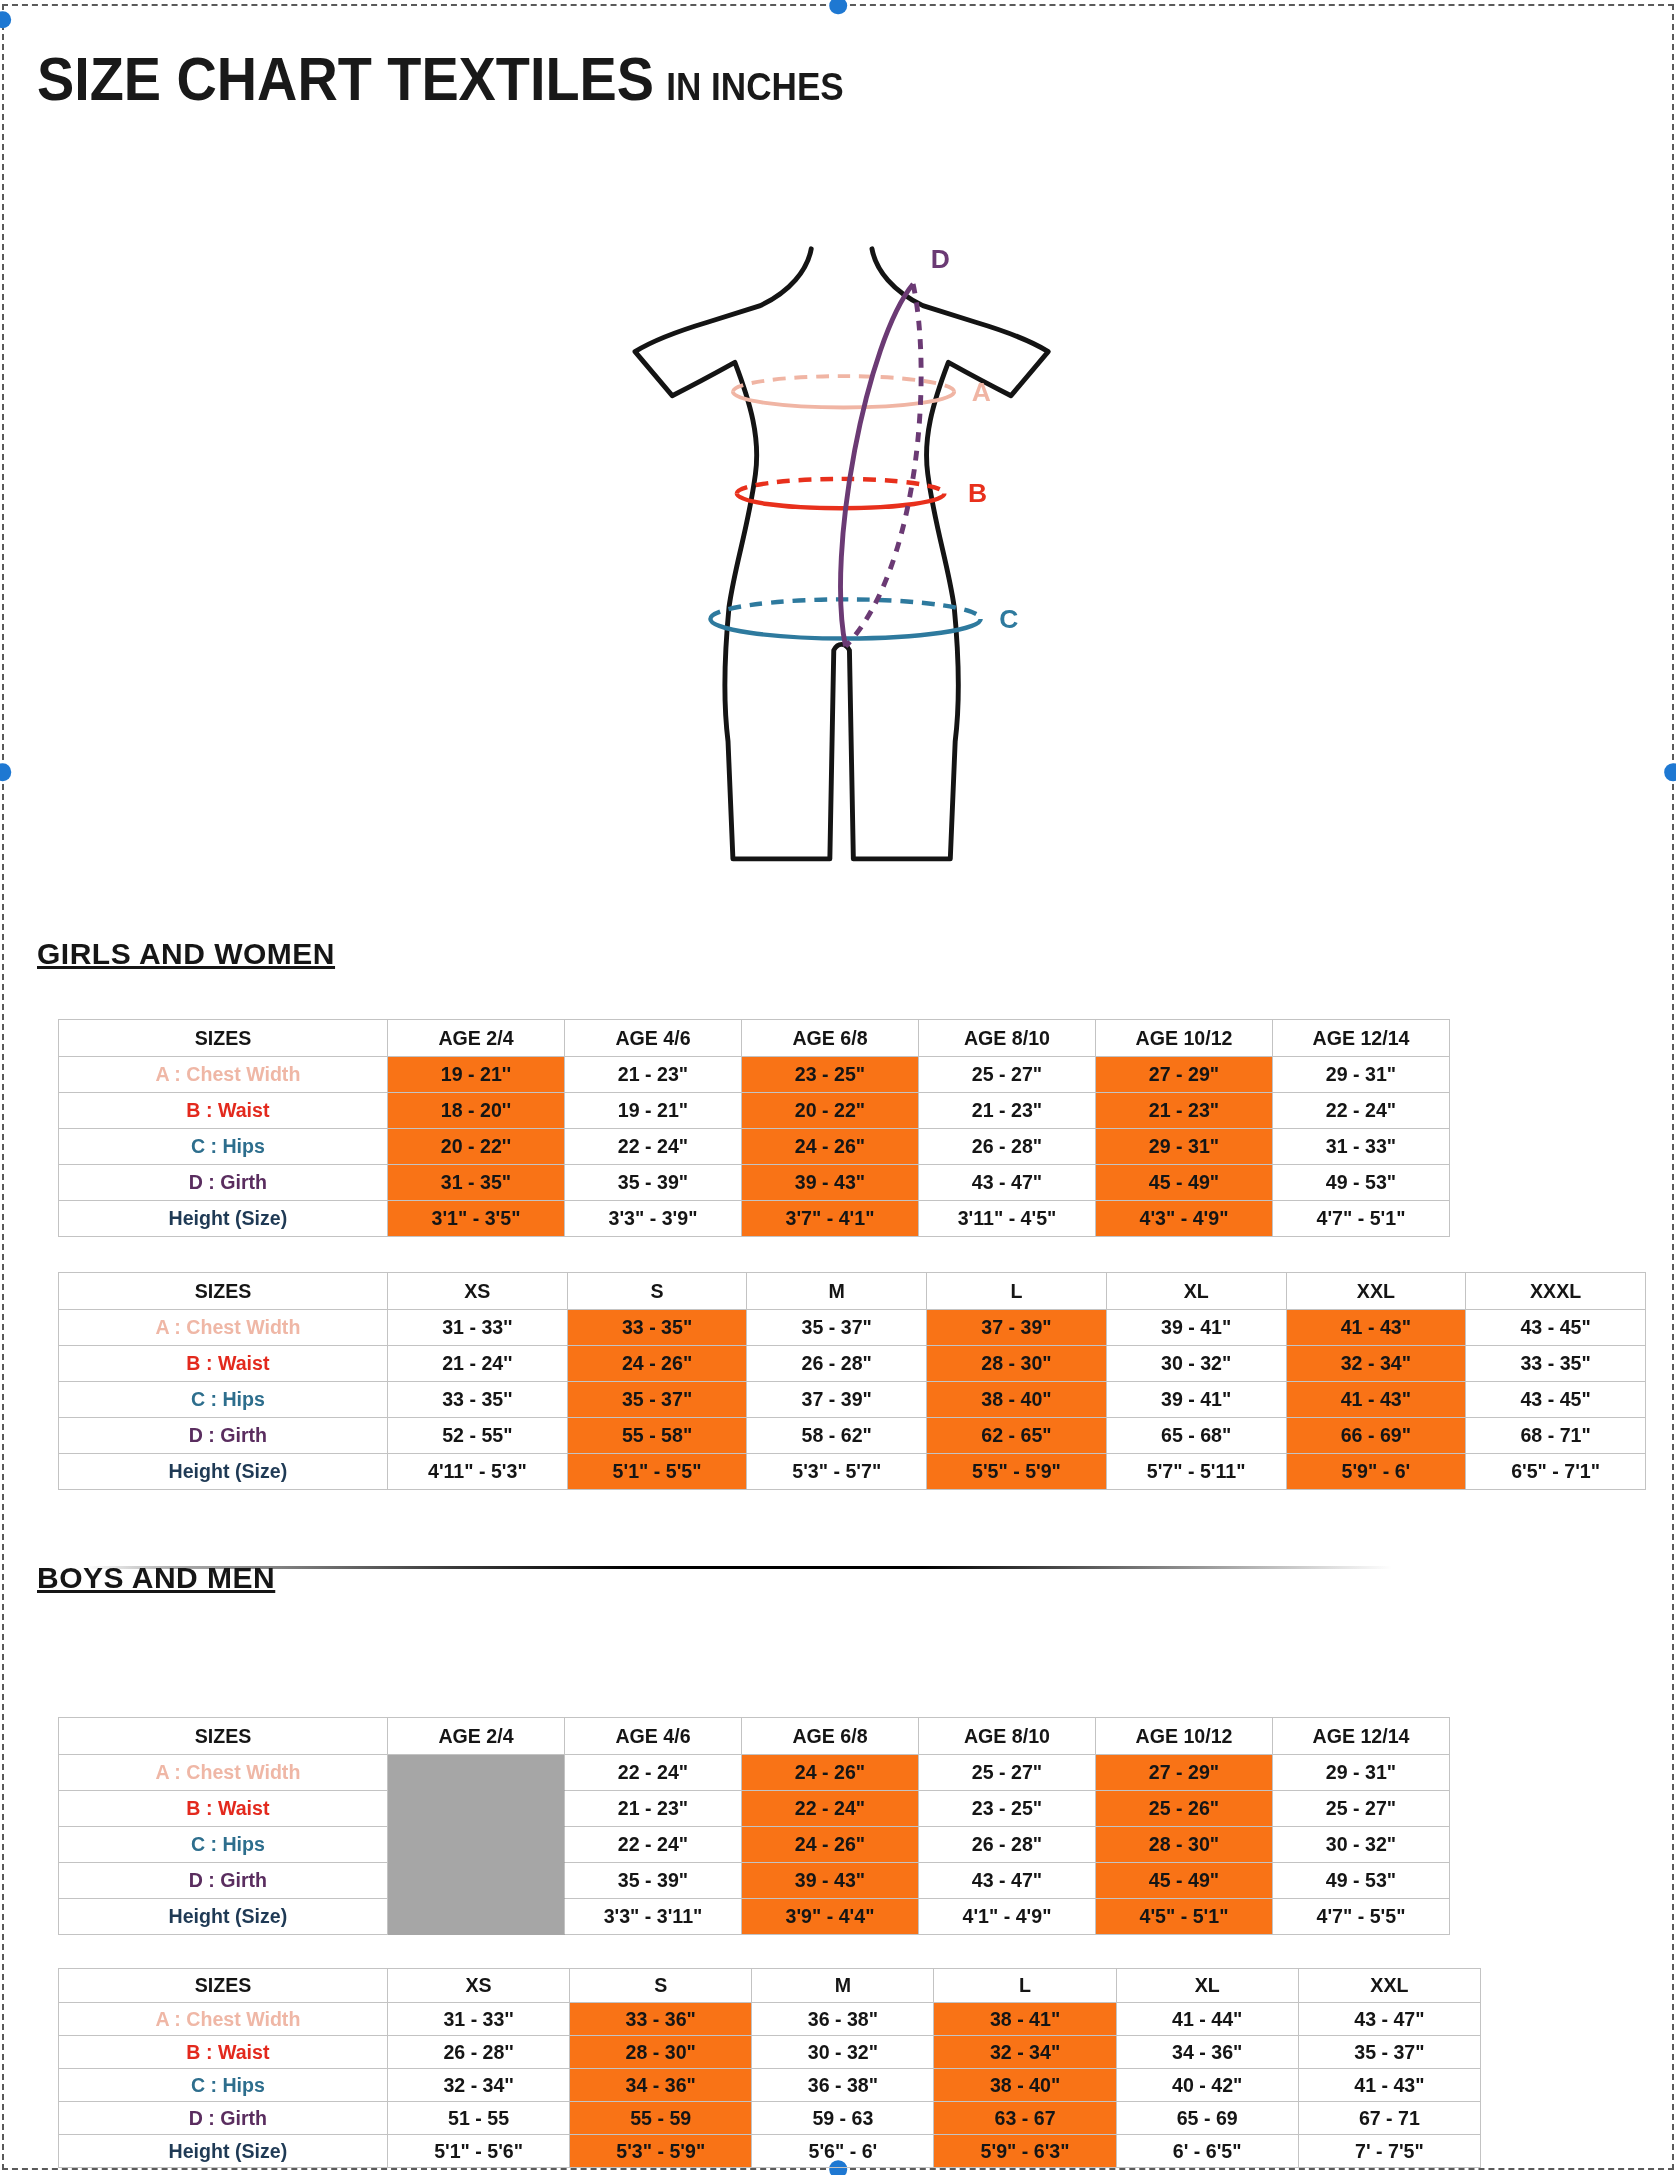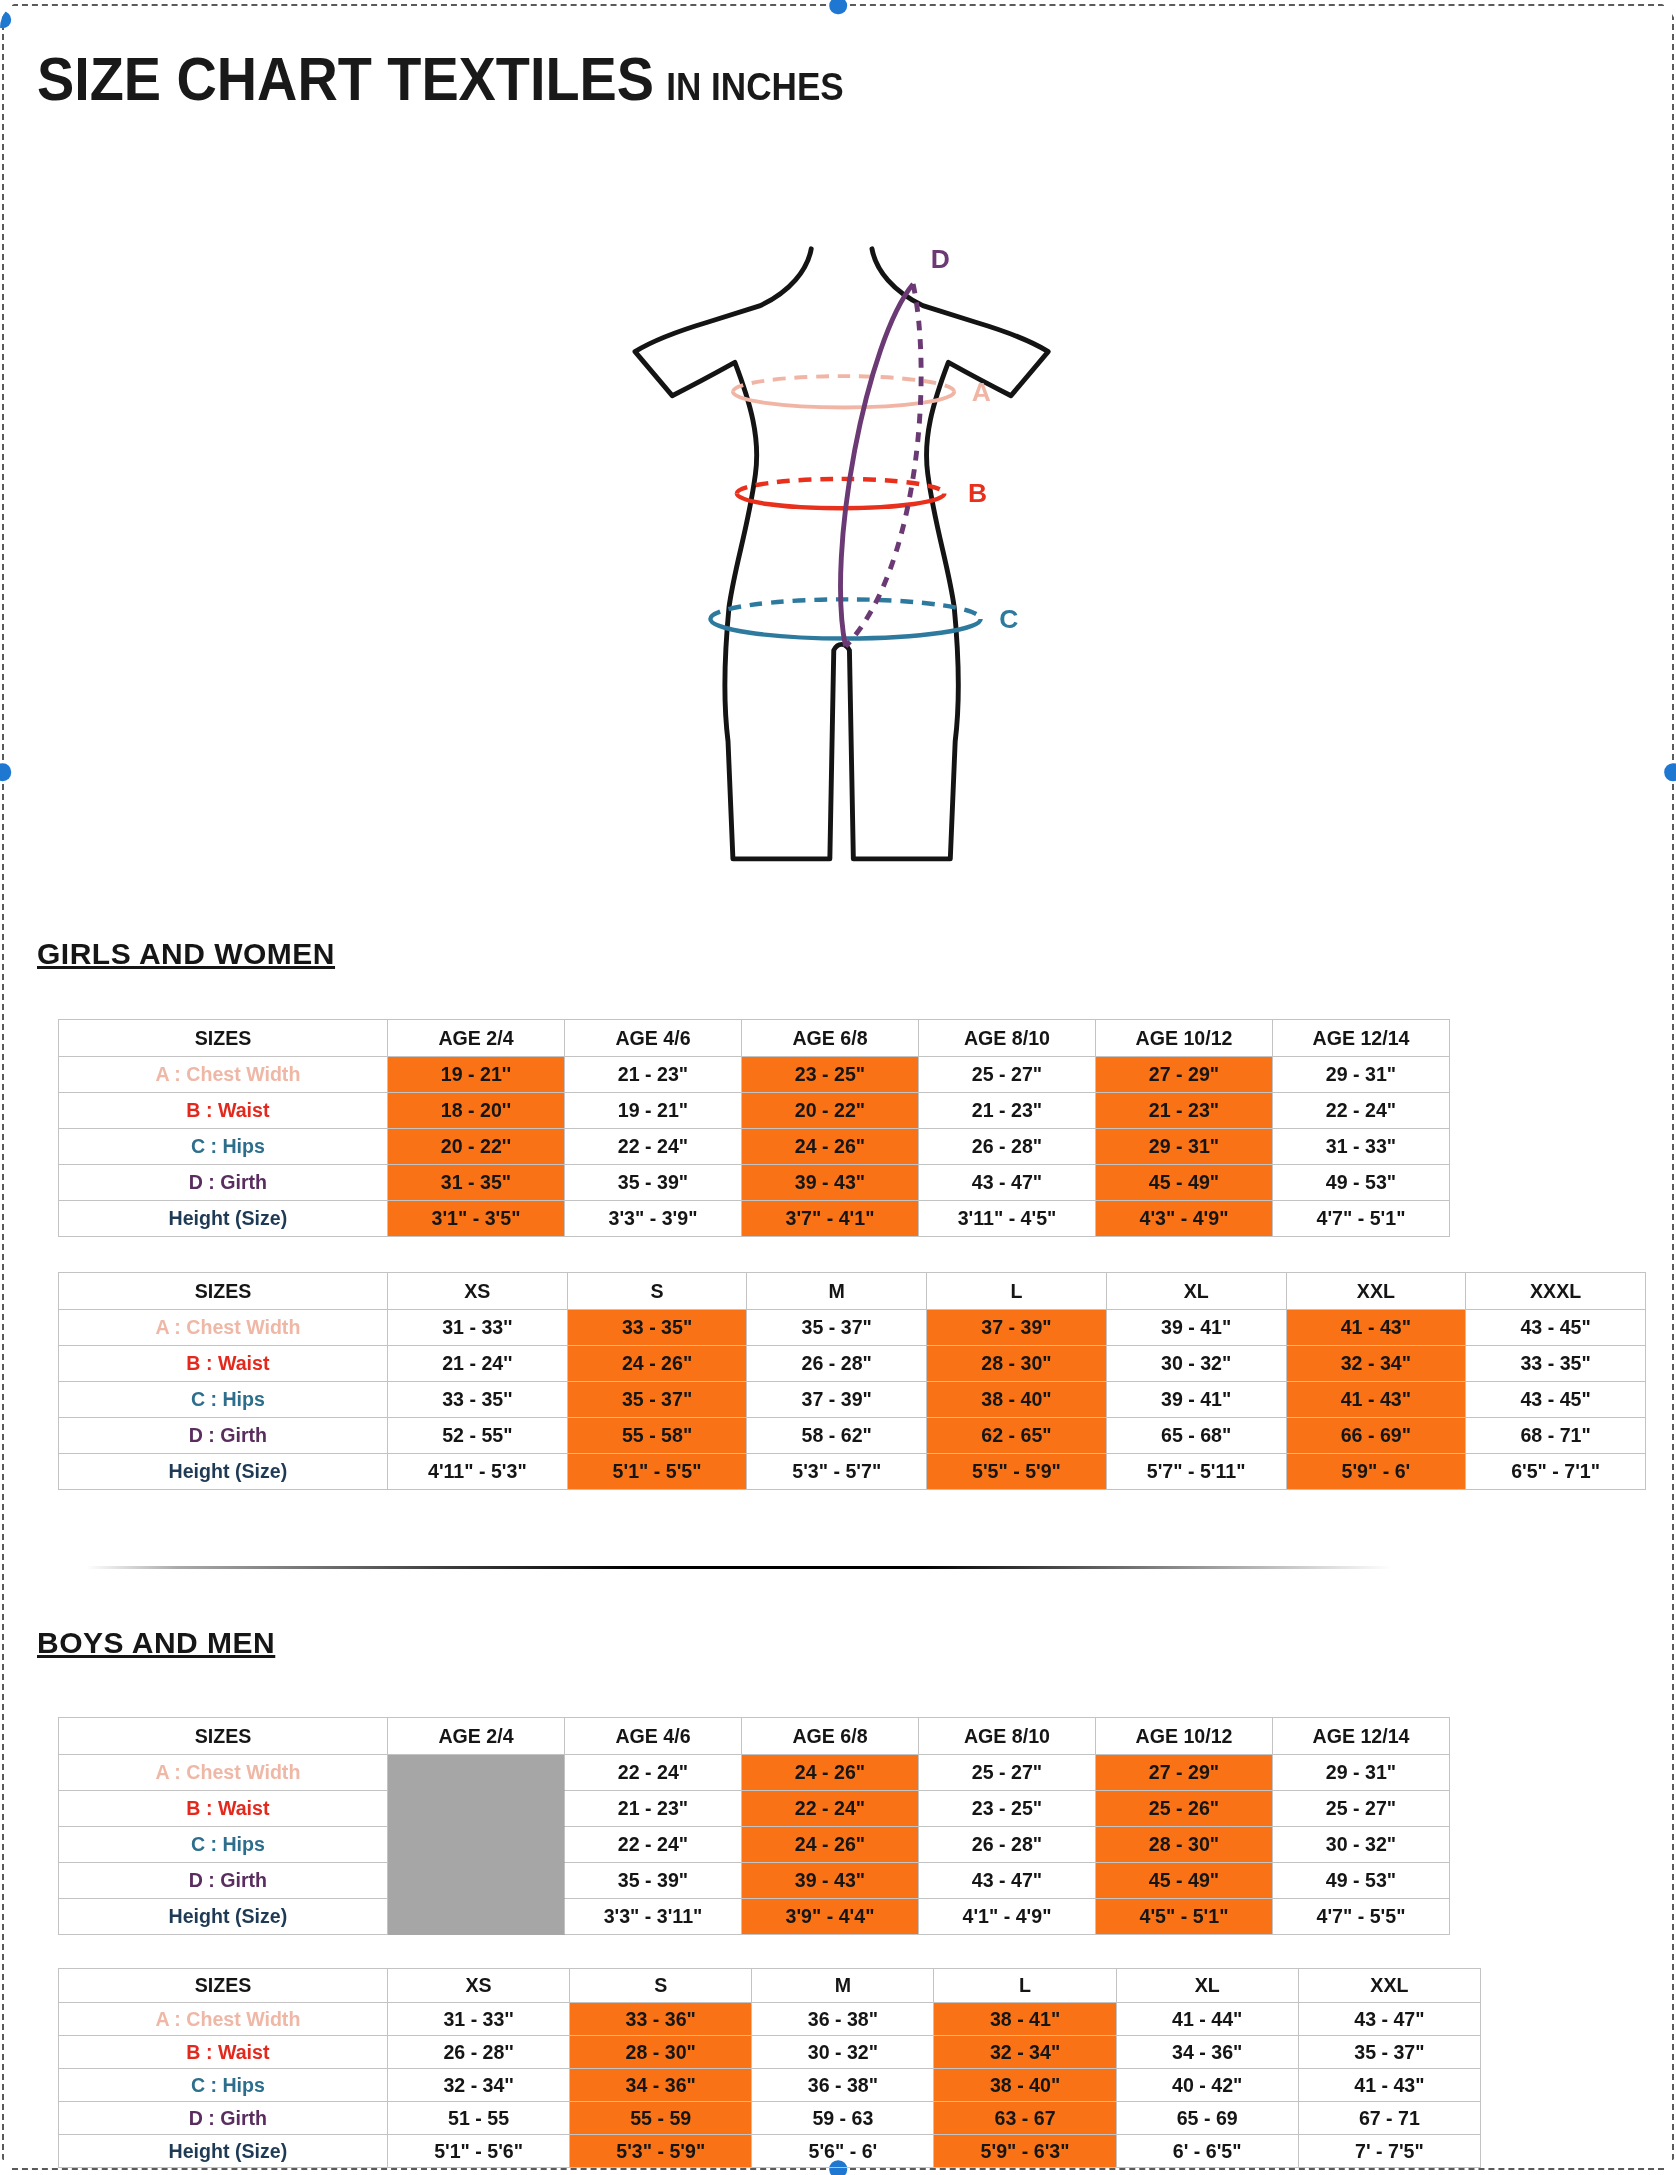--- a/index.html
+++ b/index.html
@@ -1,18 +1,18 @@
 <!DOCTYPE html>
 <html><head>
 <meta charset="utf-8">
 <style>
   html,body { margin:0; padding:0; background:#ffffff; }
   .page {
     position:relative; width:1676px; height:2176px; background:#ffffff;
-    font-family:"Liberation Sans", sans-serif; overflow:hidden;border-radius:28px;
+    font-family:"Liberation Sans", sans-serif; overflow:hidden;
   }
   .sel-border {
     position:absolute; top:3.9px; left:2px; right:2px; bottom:5.9px;
     border:2.9px dashed #5a5a5a; pointer-events:none;
   }
   .handle {
     position:absolute; width:17.6px; height:17.6px; border-radius:50%;
     background:#1e78d2; transform:translate(-50%,-50%);
   }
   .title-wrap { position:absolute; left:37px; top:43px; white-space:nowrap; }
@@ -20,21 +20,21 @@
     display:inline-block; transform:scaleX(0.9); transform-origin:left bottom;
     font-size:62px; font-weight:bold; color:#191919; letter-spacing:0;
   }
   .title .unit { font-size:39px; margin-left:13.7px; font-weight:bold; }
   .logo { position:absolute; left:1262px; top:25.5px; }
   .section-heading {
     position:absolute; left:37px; font-size:30px; font-weight:bold;
     color:#161616; letter-spacing:0.5px;text-decoration:underline;
   }
   #h-girls { top:937px; }
-  #h-boys  { top:1626px; }
+  #h-boys  { top:1561px; }
   .diagram { position:absolute; left:588px; top:227px; }
   .tbl { position:absolute; left:34px;padding-left:24px; }
   #girls-age  { top:1019px; width:1392px; }
   #girls-size { top:1272px; width:1588px; }
   #boys-age   { top:1717px; width:1392px; }
   #boys-size  { top:1968px; width:1423px; }
   .tbl table { border-collapse:collapse; table-layout:fixed; width:100%; }
   .tbl th, .tbl td {
     border:1px solid #c3c3c3; text-align:center; font-size:19.6px;
     font-weight:bold; color:#151515; padding:0; overflow:hidden; white-space:nowrap;

